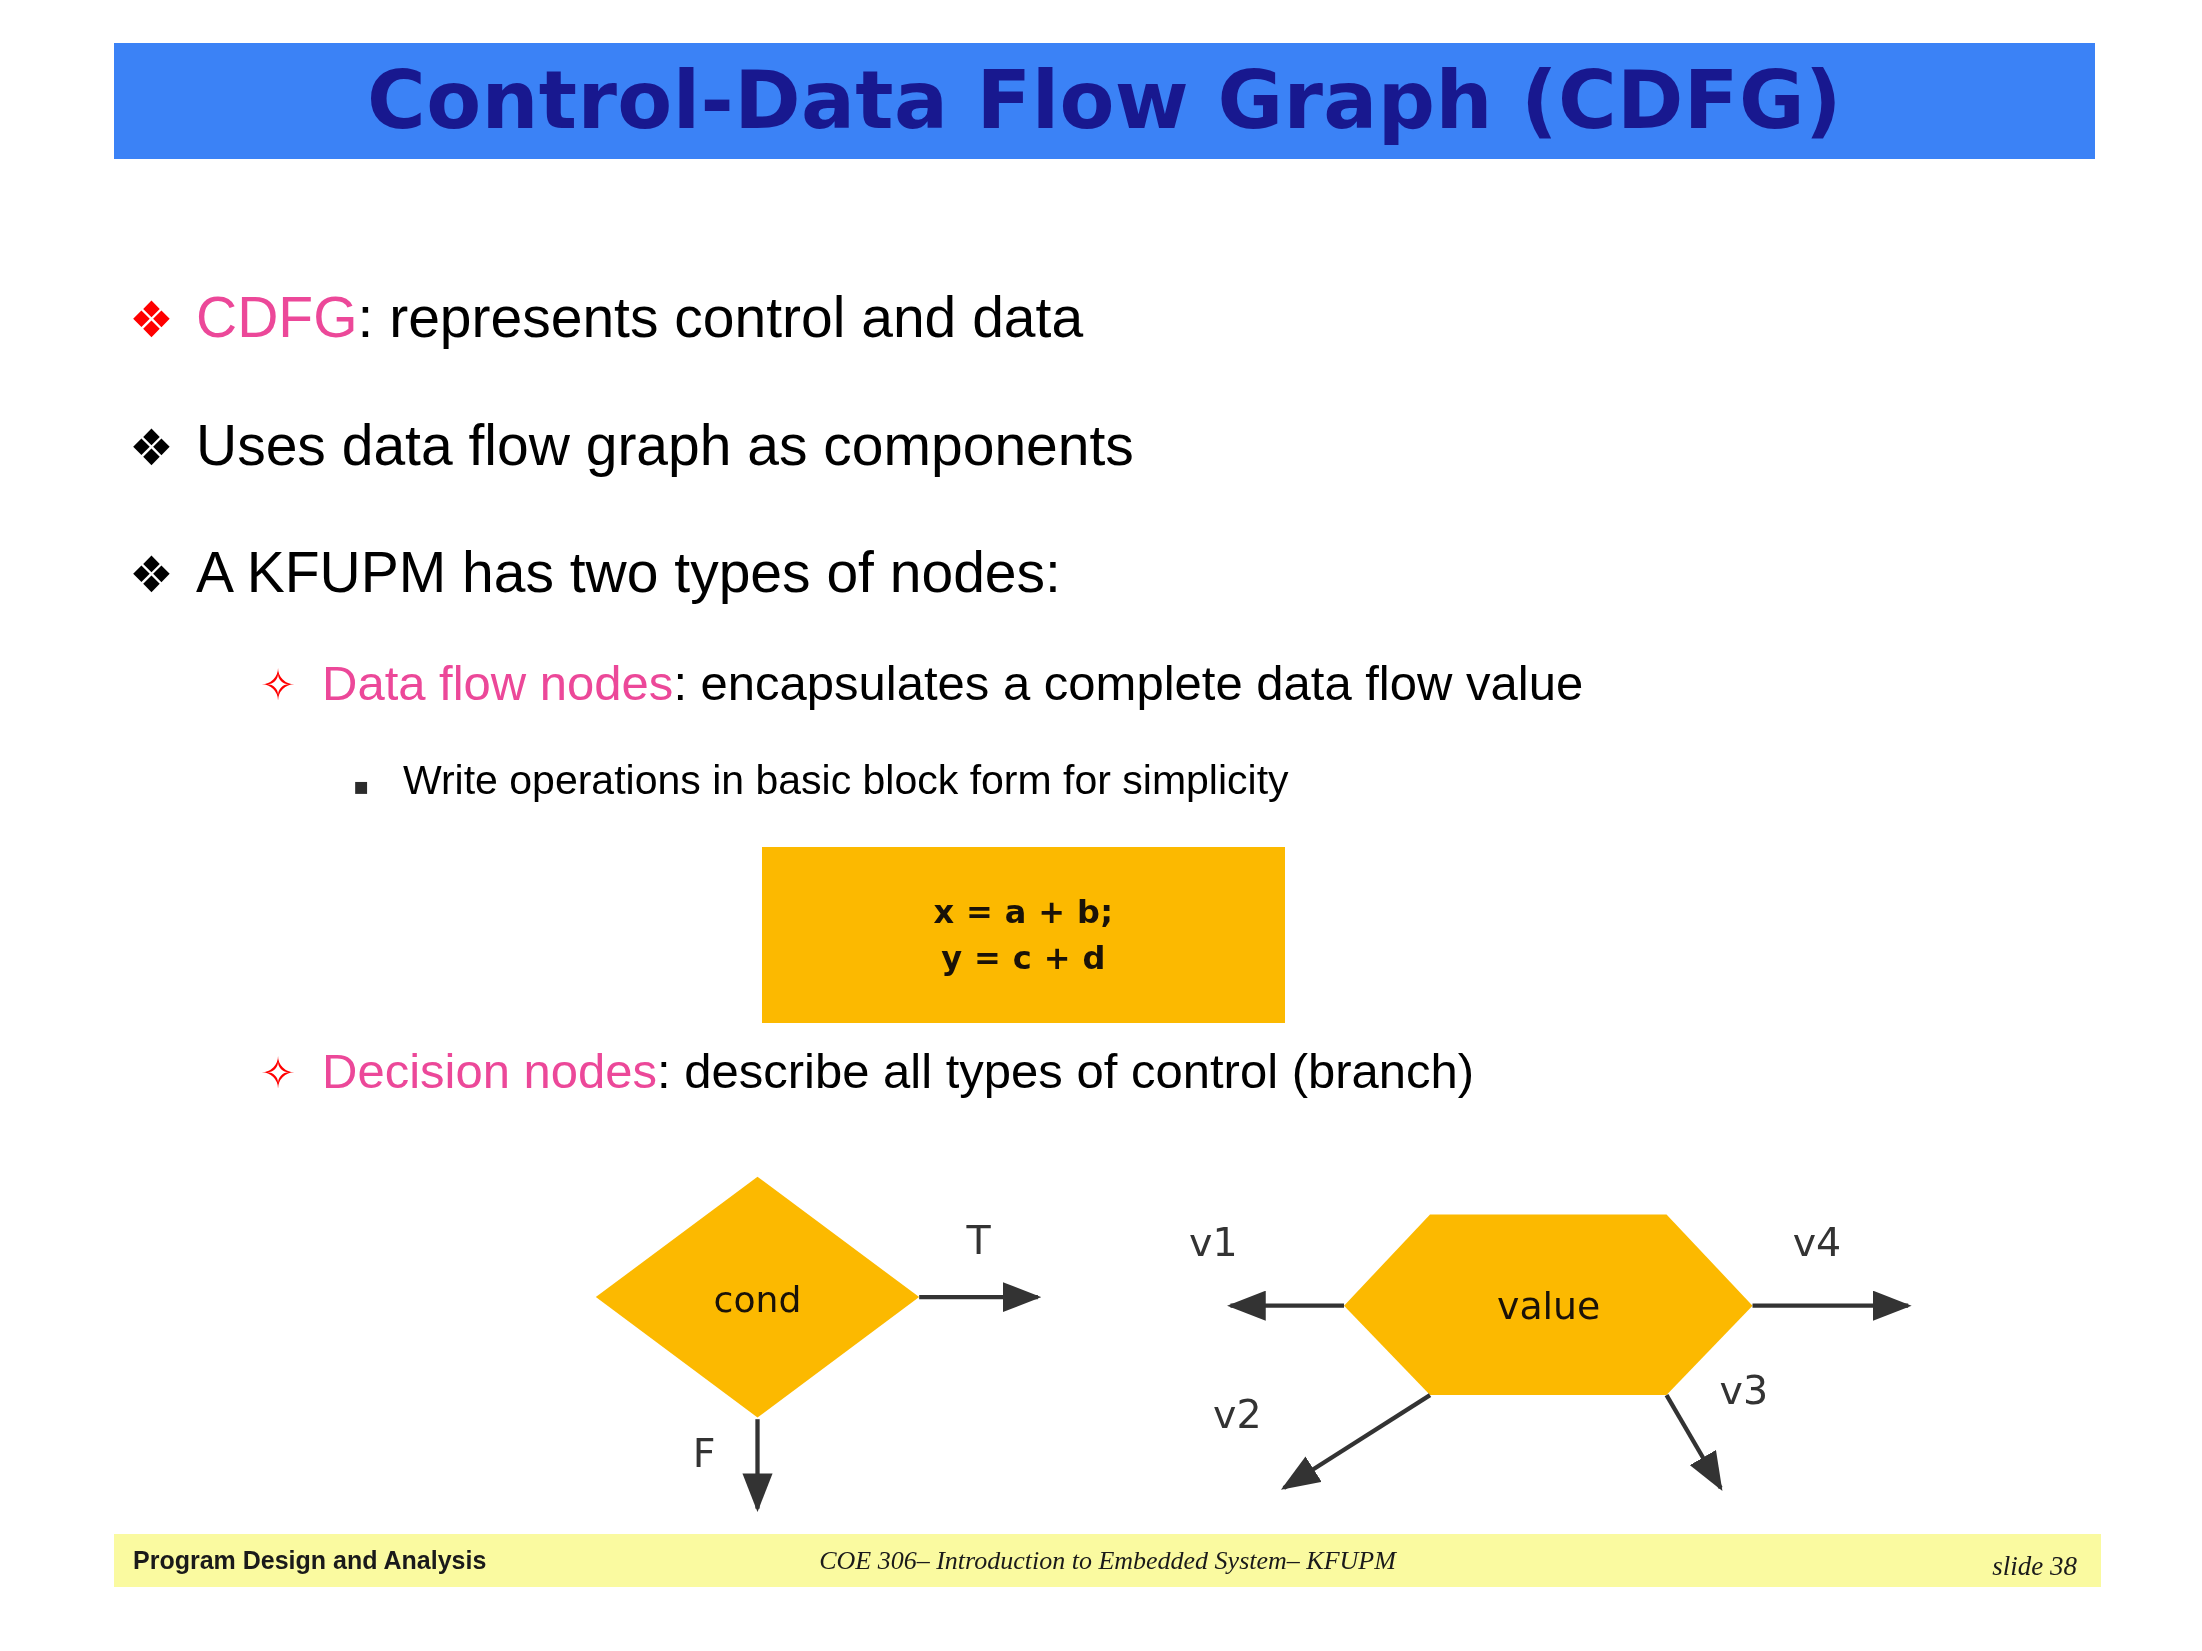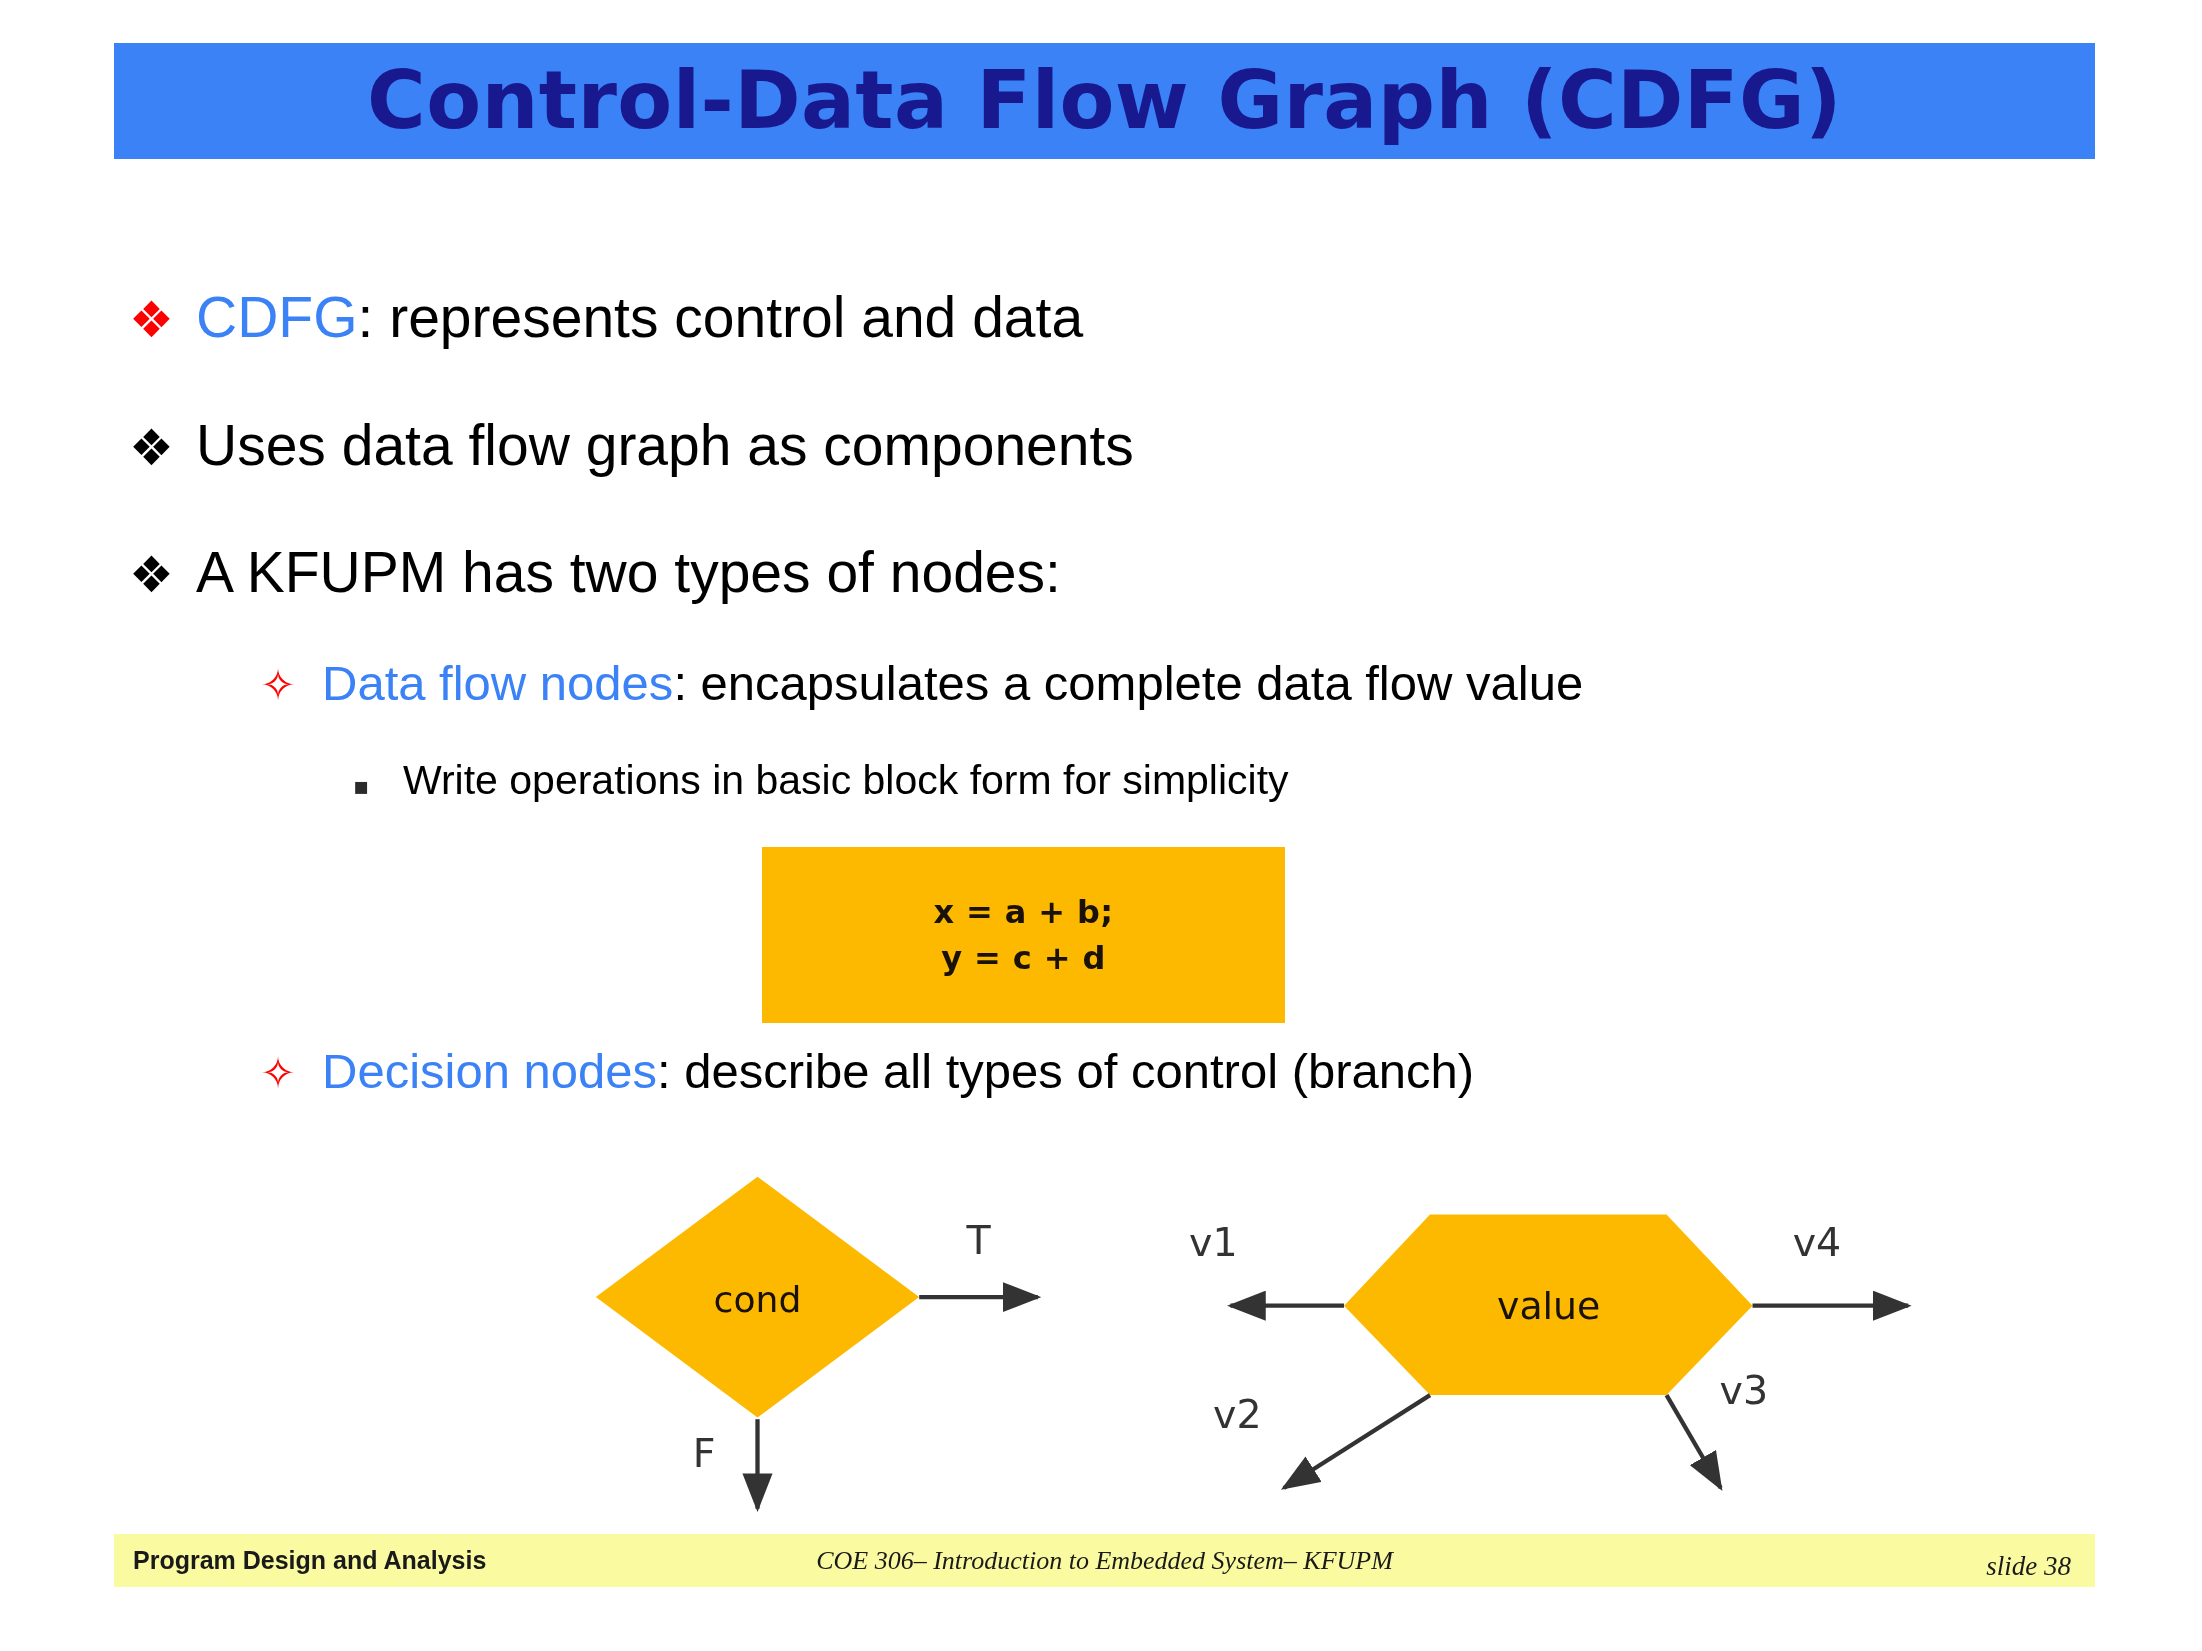--- a/index.html
+++ b/index.html
@@ -43,21 +43,21 @@
   }
   .b1 .glyph{
     display:inline-block;
     width:67px;
     font-size:50px;
     font-family:"DejaVu Sans", sans-serif;
     flex:0 0 auto;
   }
   .b1 .glyph.red{color:#ff0000;}
   .b1 .glyph.blk{color:#000000;}
-  .hl-red{color:#3b82f6;}
+  .hl-red{color:#ec4899;}
 
   .b2{
     position:absolute;
     display:flex;align-items:baseline;
     font-size:49px;
     line-height:1.05;
     color:#000;
     white-space:nowrap;
   }
   .b2 .glyph{
@@ -110,21 +110,21 @@
     left:0px;top:1144px;
     width:2203px;height:387px;
   }
 
   
   .footer{
     position:absolute;
     left:114px;top:1534px;
     width:1981px;height:53px;
     background:#fafaa0;
-    display:flex;align-items:center;
+    display:flex;align-items:center;padding-left:6px;
   }
   .footer-left{
     position:absolute;left:19px;
     font-family:"Liberation Sans", sans-serif;
     font-size:25px;font-weight:700;color:#1a1a1a;
     white-space:nowrap;
   }
   .footer-center{
     position:absolute;left:50%;transform:translateX(-50%);
     font-family:"Liberation Serif", serif;

